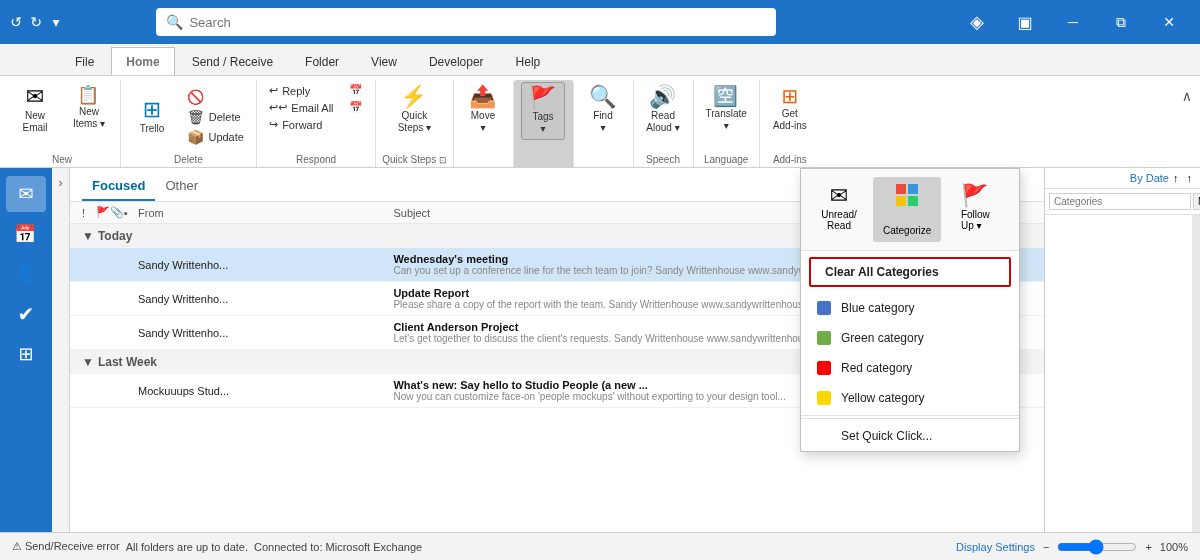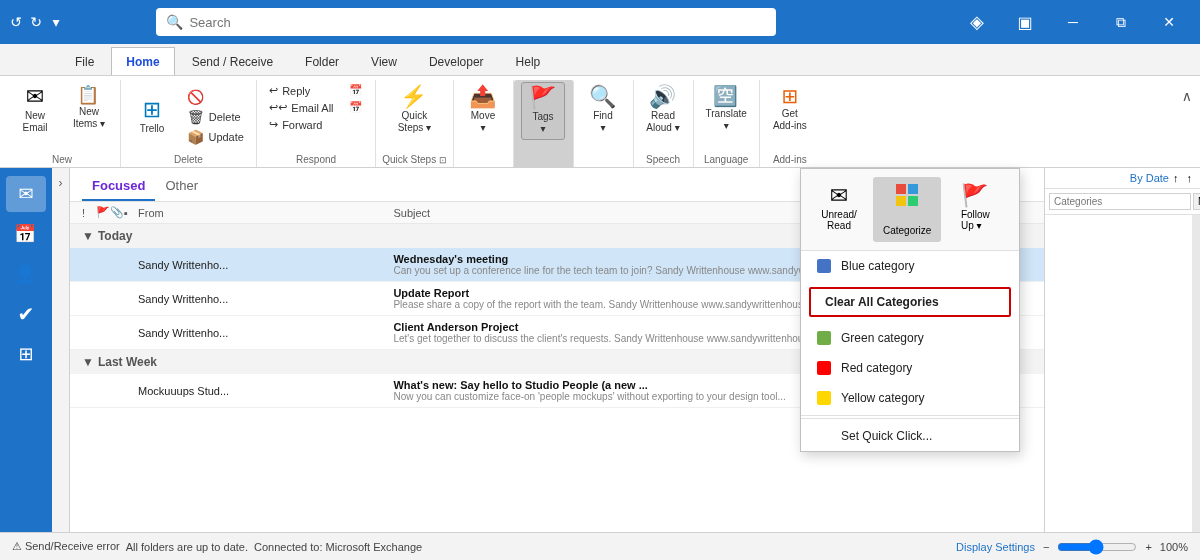--- a/index.html
+++ b/index.html
@@ -54,21 +54,21 @@
       color: #333;
       height: 28px;
       display: flex;
       align-items: center;
     }
     .ribbon-tab.active {
       background: white;
       border-top-color: #c0c0c0;
       border-left-color: #c0c0c0;
       border-right-color: #c0c0c0;
-      color: #1d4ed8;
+      color: #737373;
       font-weight: 600;
     }
 
     
     .ribbon {
       background: white;
       border-bottom: 1px solid #d0d0d0;
       display: flex;
       align-items: stretch;
       padding: 4px 4px 0;
@@ -171,21 +171,21 @@
       padding: 6px 12px 0;
       border-bottom: 1px solid #e0e0e0;
     }
     .email-tab {
       padding: 4px 10px 6px;
       font-size: 13px;
       cursor: pointer;
       color: #666;
       border-bottom: 2px solid transparent;
     }
-    .email-tab.active { color: #6d28d9; border-bottom-color: #1e72c8; font-weight: 600; }
+    .email-tab.active { color: #0369a1; border-bottom-color: #1e72c8; font-weight: 600; }
     .email-col-header {
       display: flex;
       align-items: center;
       padding: 4px 12px;
       border-bottom: 1px solid #e8e8e8;
       background: #f9f9f9;
       font-size: 11px;
       color: #555;
       gap: 0;
     }
@@ -612,27 +612,27 @@
               </svg>
           </span>
           <span style="font-size:10px; text-align:center;">Categorize</span>
         </div>
         <div class="tags-dd-btn">
           <span style="font-size:22px; color:#cc0000;">🚩</span>
           <span style="font-size:10px; text-align:left;">Follow<br>Up ▾</span>
         </div>
       </div>
 
+      <div class="tags-dd-item clear-all">
+        <span>Clear All Categories</span>
+      </div>
+
       <div class="tags-dd-item">
         <span class="cat-dot" style="background:#4472c4;"></span>
         <span>Blue category</span>
-      </div>
-
-      <div class="tags-dd-item clear-all">
-        <span>Clear All Categories</span>
       </div>
 
       <div class="tags-dd-item">
         <span class="cat-dot" style="background:#70ad47;"></span>
         <span>Green category</span>
       </div>
 
       <div class="tags-dd-item">
         <span class="cat-dot" style="background:#ff0000;"></span>
         <span>Red category</span>

